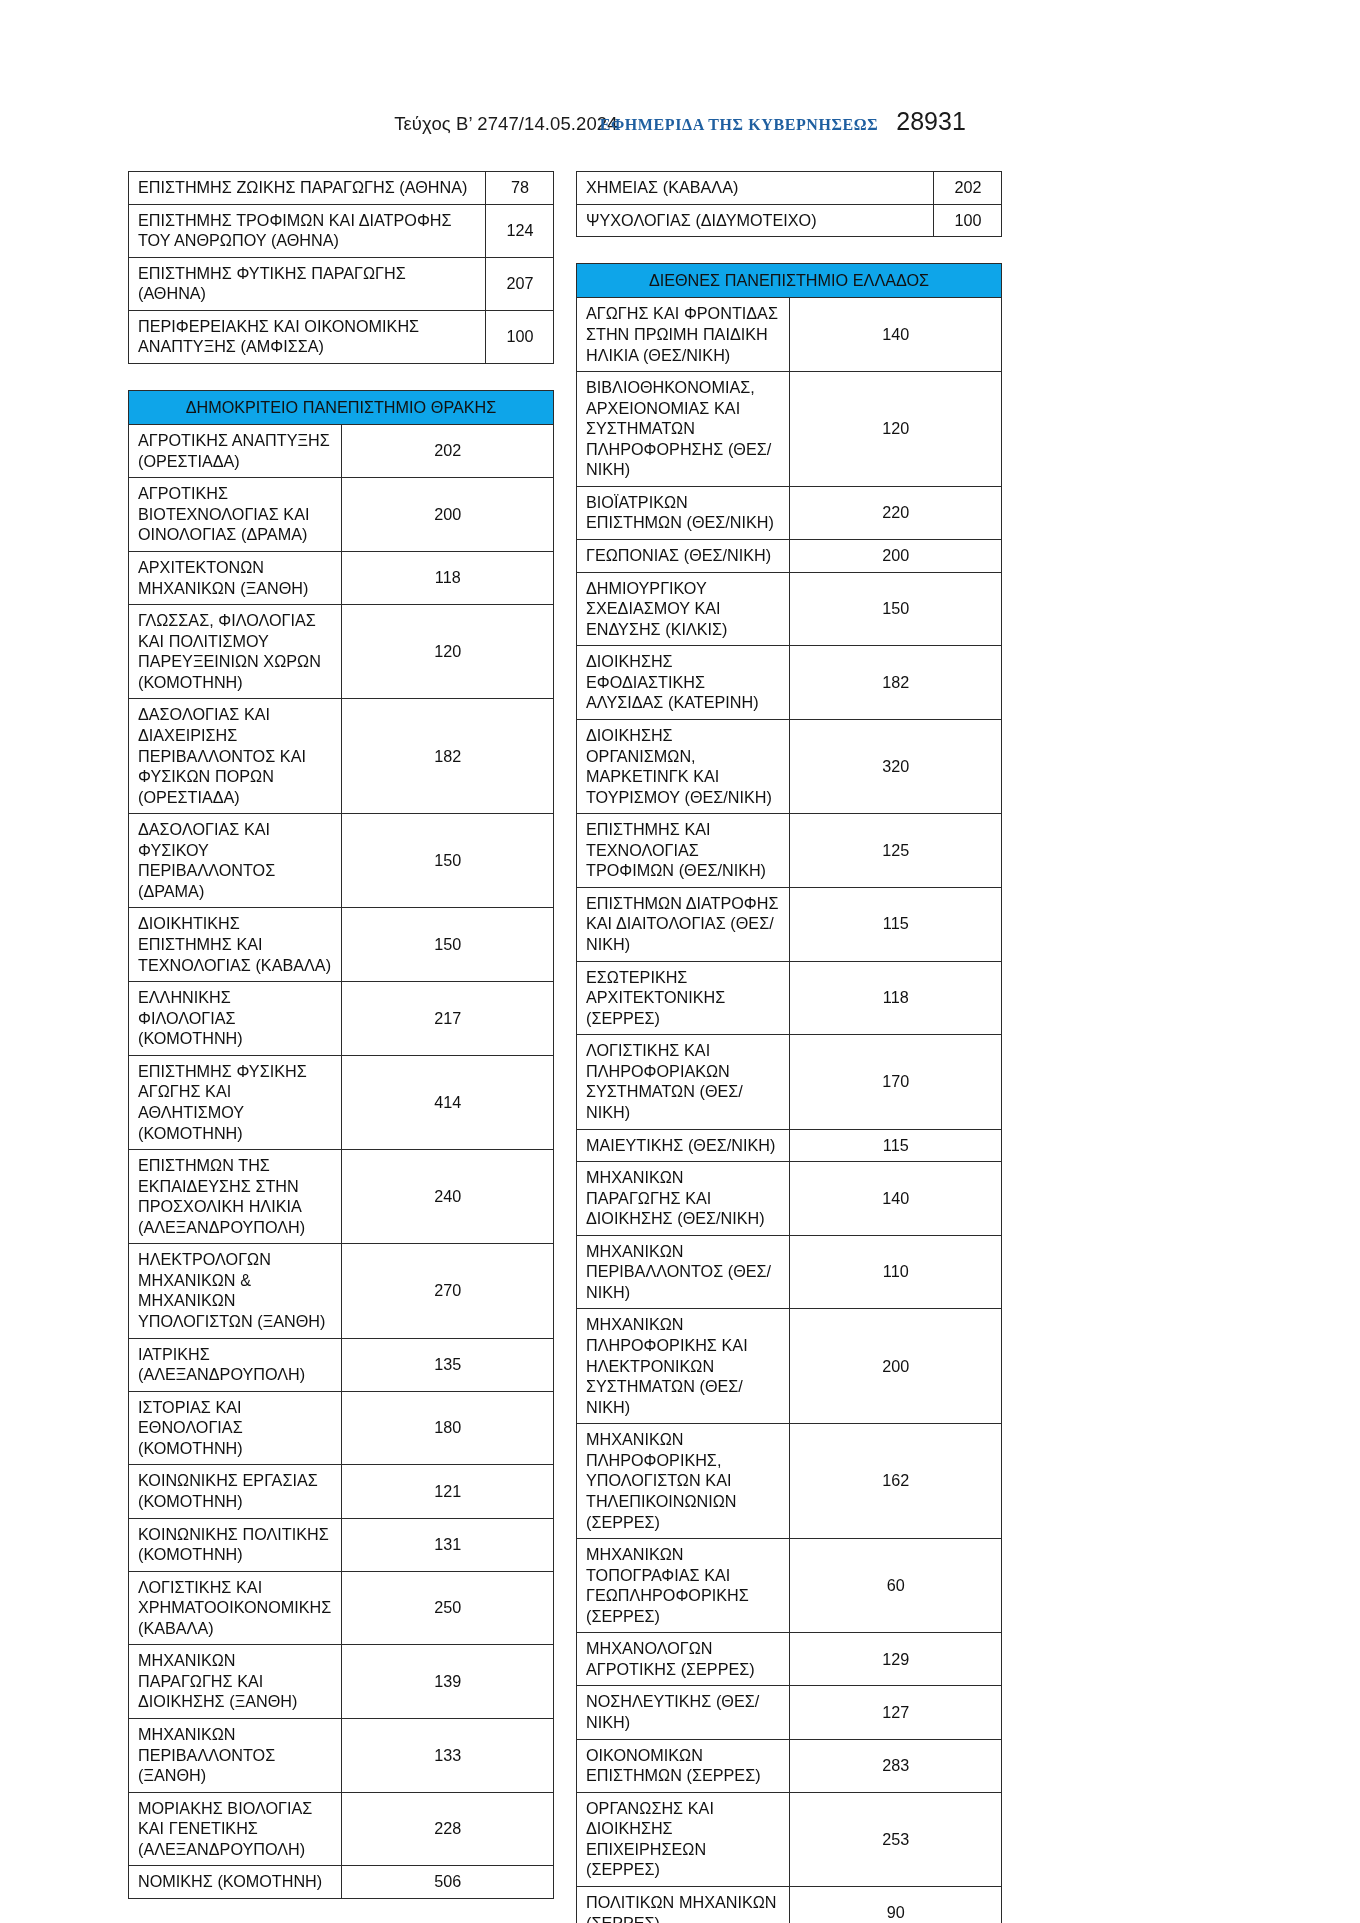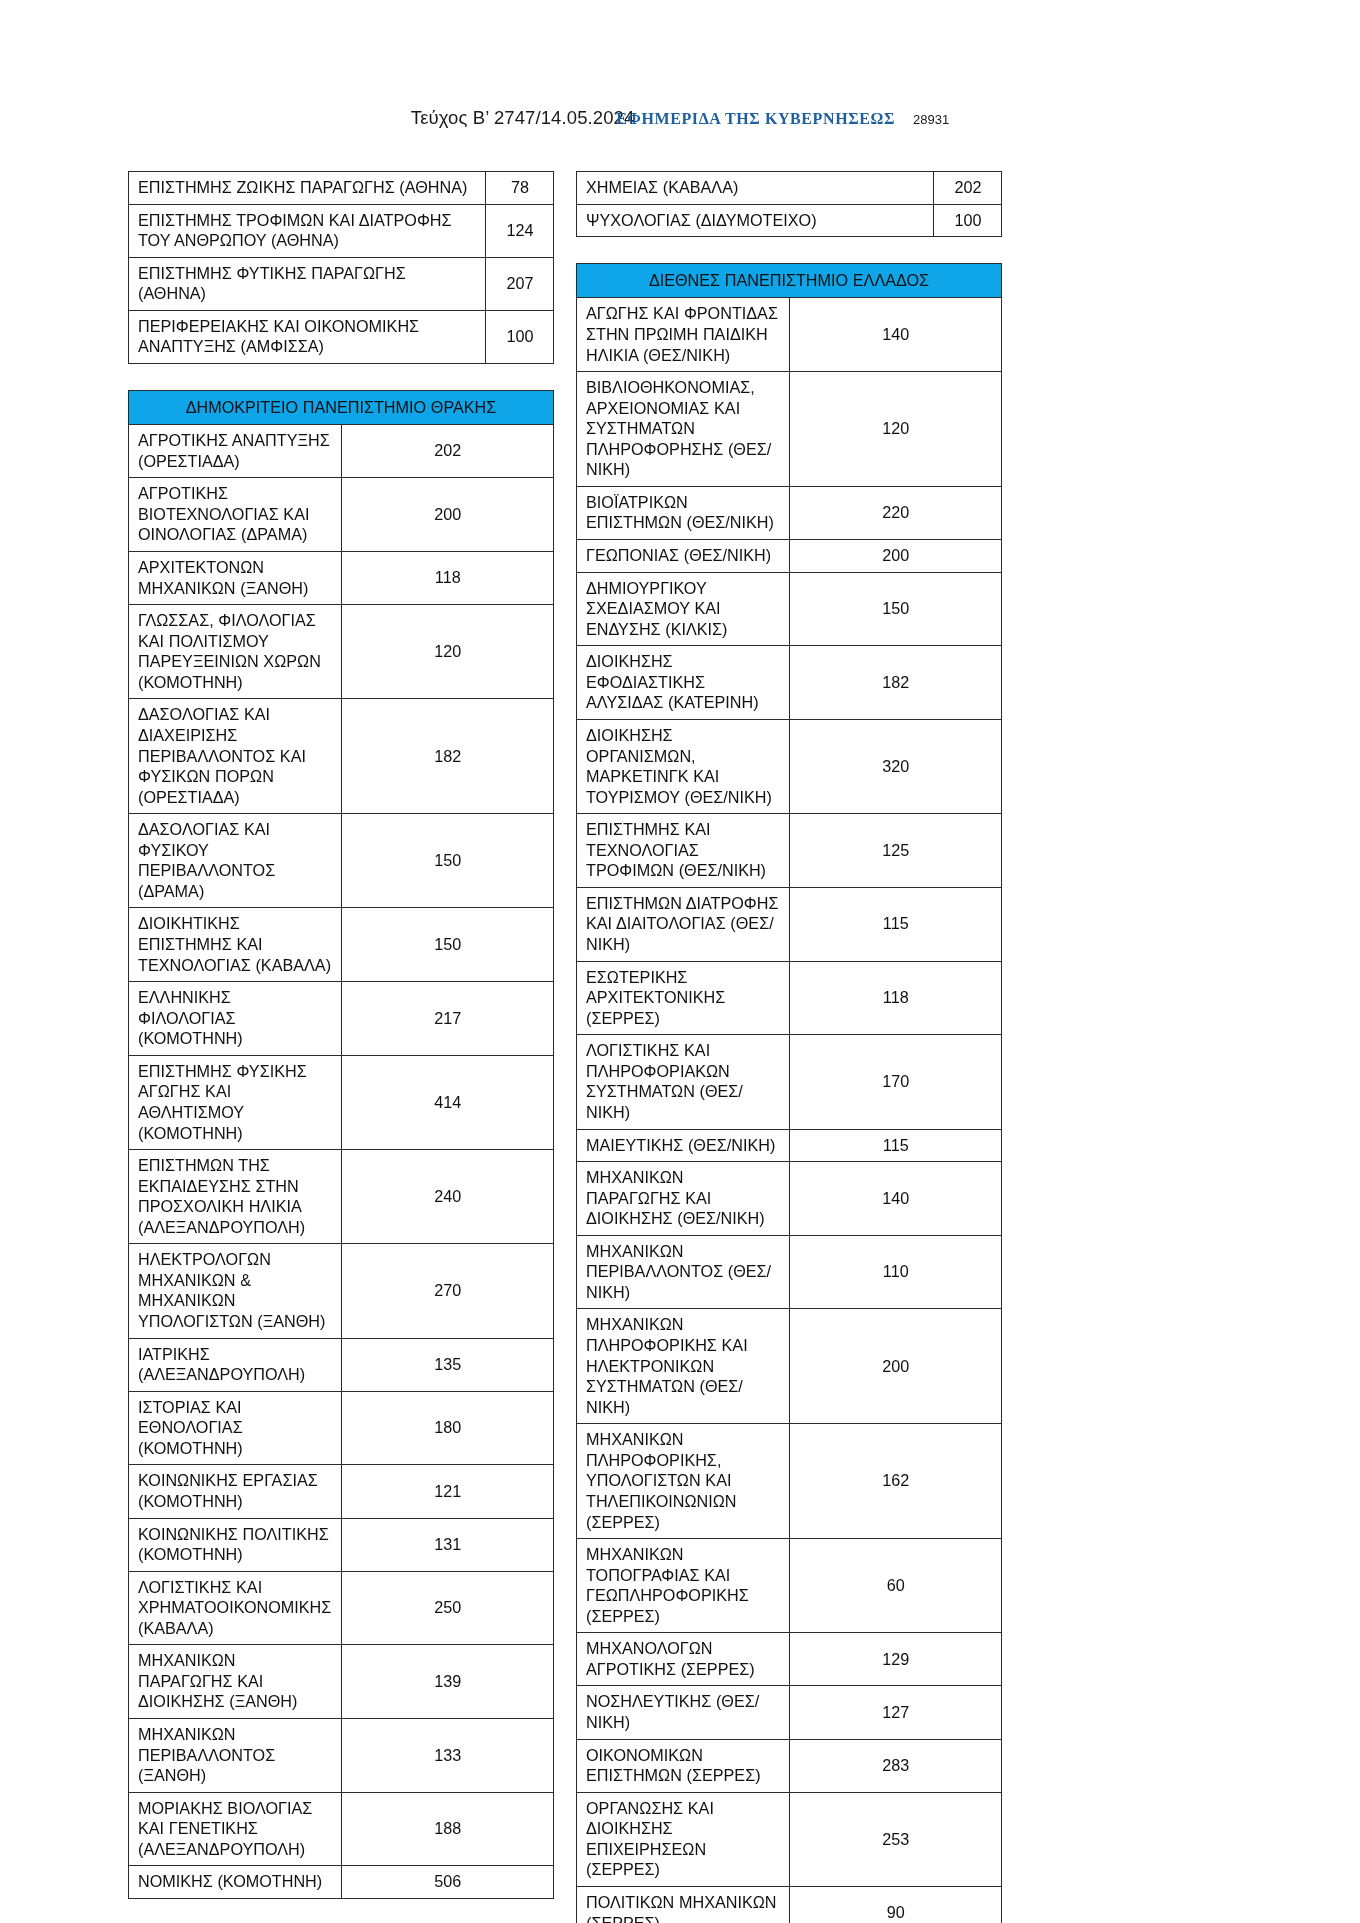--- a/index.html
+++ b/index.html
@@ -45,21 +45,21 @@
     font-family: "Liberation Serif", serif;
     font-size: 16px;
     font-weight: bold;
     color: #1f5fa0;
     letter-spacing: 0.6px;
     white-space: nowrap;
     position: relative;
     left: -18px;
   }
   .hdr-page {
-    font-size: 13px;
+    font-size: 25px;
     color: #1a1a1a;
     white-space: nowrap;
   }
 
   
   .columns {
     position: absolute;
     top: 171px;
     left: 128px;
     width: 1104px;
@@ -214,21 +214,21 @@
             <tr>
               <td class="name">ΜΗΧΑΝΙΚΩΝ ΠΑΡΑΓΩΓΗΣ ΚΑΙ ΔΙΟΙΚΗΣΗΣ (ΞΑΝΘΗ)</td>
               <td class="num">139</td>
             </tr>
             <tr>
               <td class="name">ΜΗΧΑΝΙΚΩΝ ΠΕΡΙΒΑΛΛΟΝΤΟΣ (ΞΑΝΘΗ)</td>
               <td class="num">133</td>
             </tr>
             <tr>
               <td class="name">ΜΟΡΙΑΚΗΣ ΒΙΟΛΟΓΙΑΣ ΚΑΙ ΓΕΝΕΤΙΚΗΣ (ΑΛΕΞΑΝΔΡΟΥΠΟΛΗ)</td>
-              <td class="num">188</td>
+              <td class="num">228</td>
             </tr>
             <tr>
               <td class="name">ΝΟΜΙΚΗΣ (ΚΟΜΟΤΗΝΗ)</td>
               <td class="num">506</td>
             </tr>
           </tbody>
         </table>
       </div>
     <div class="col" id="right-col">
         <table class="dept">

